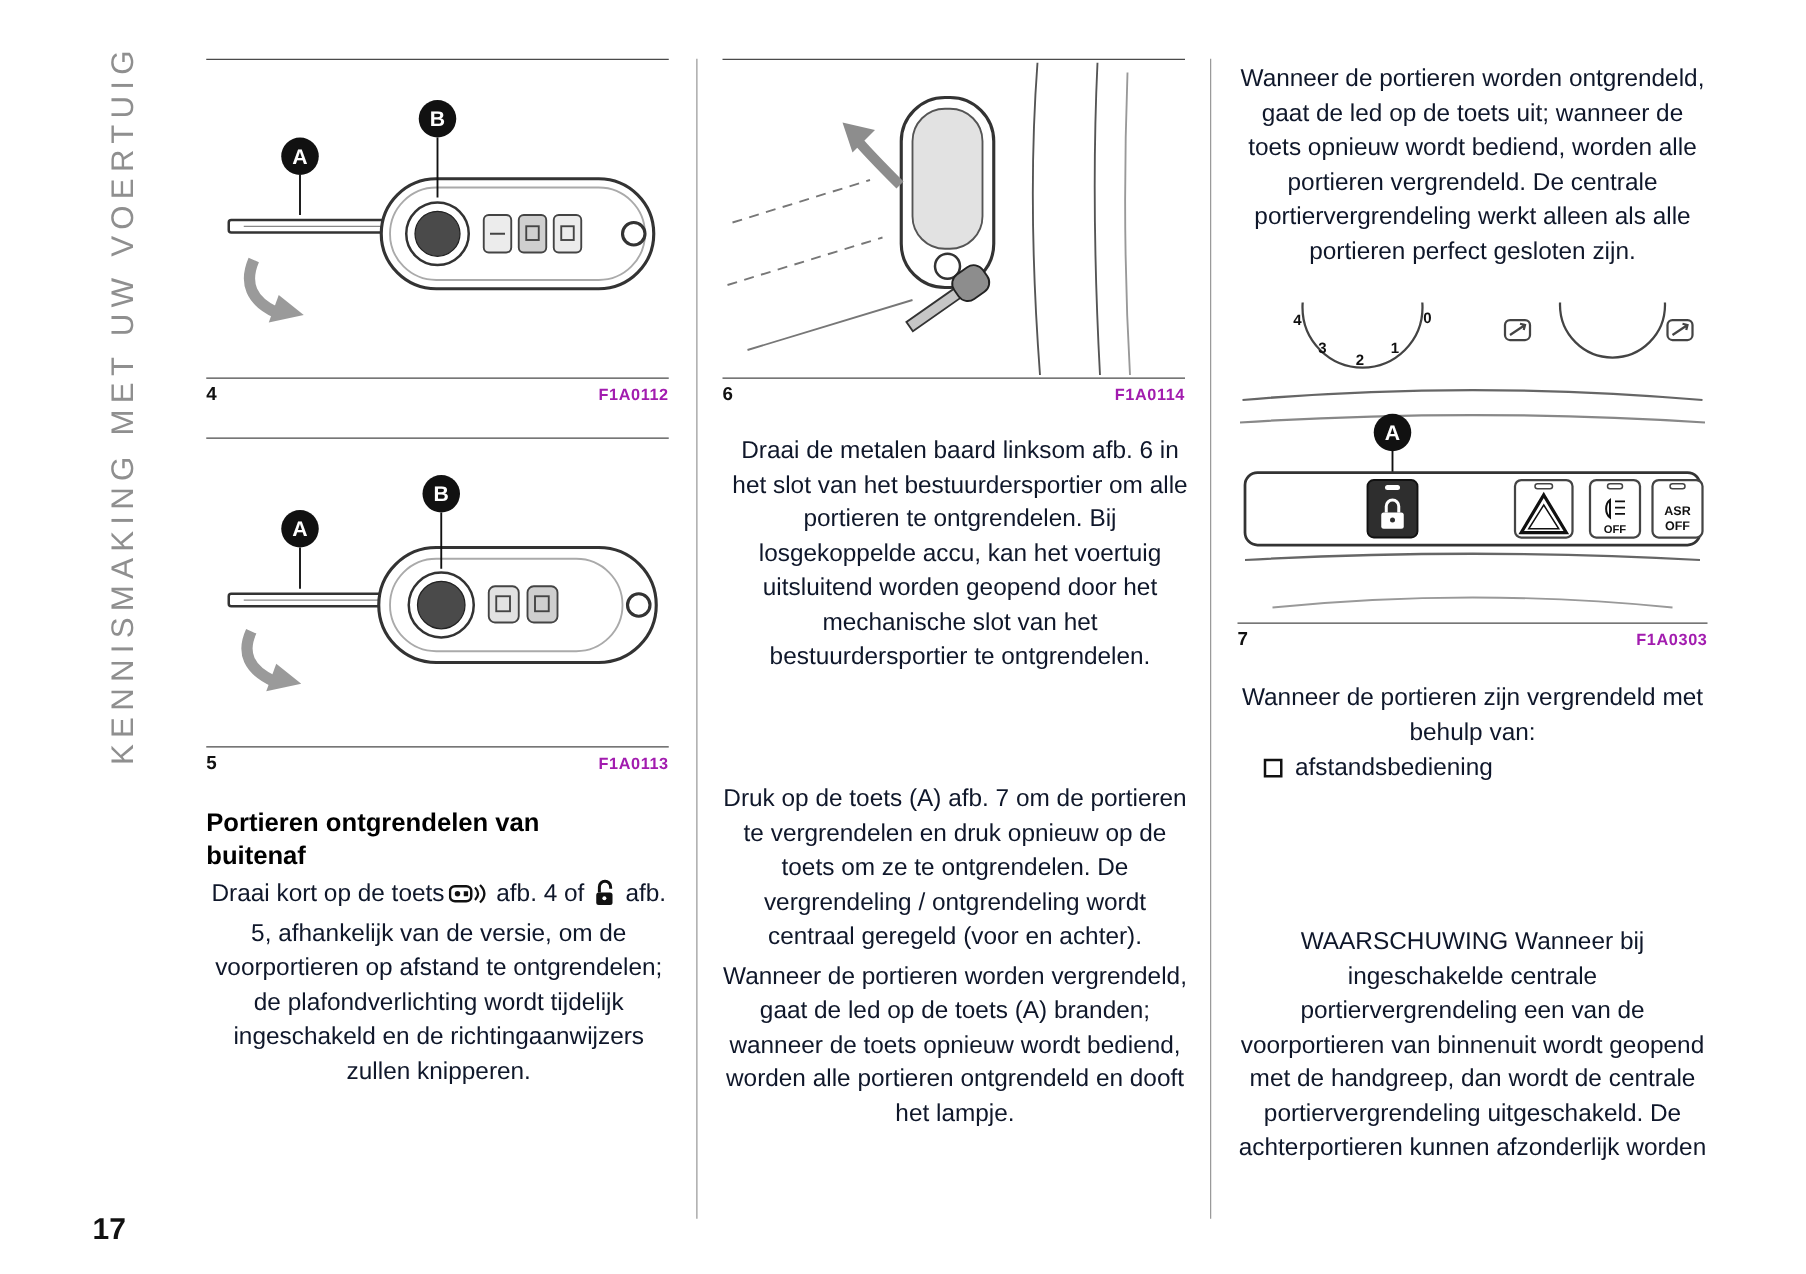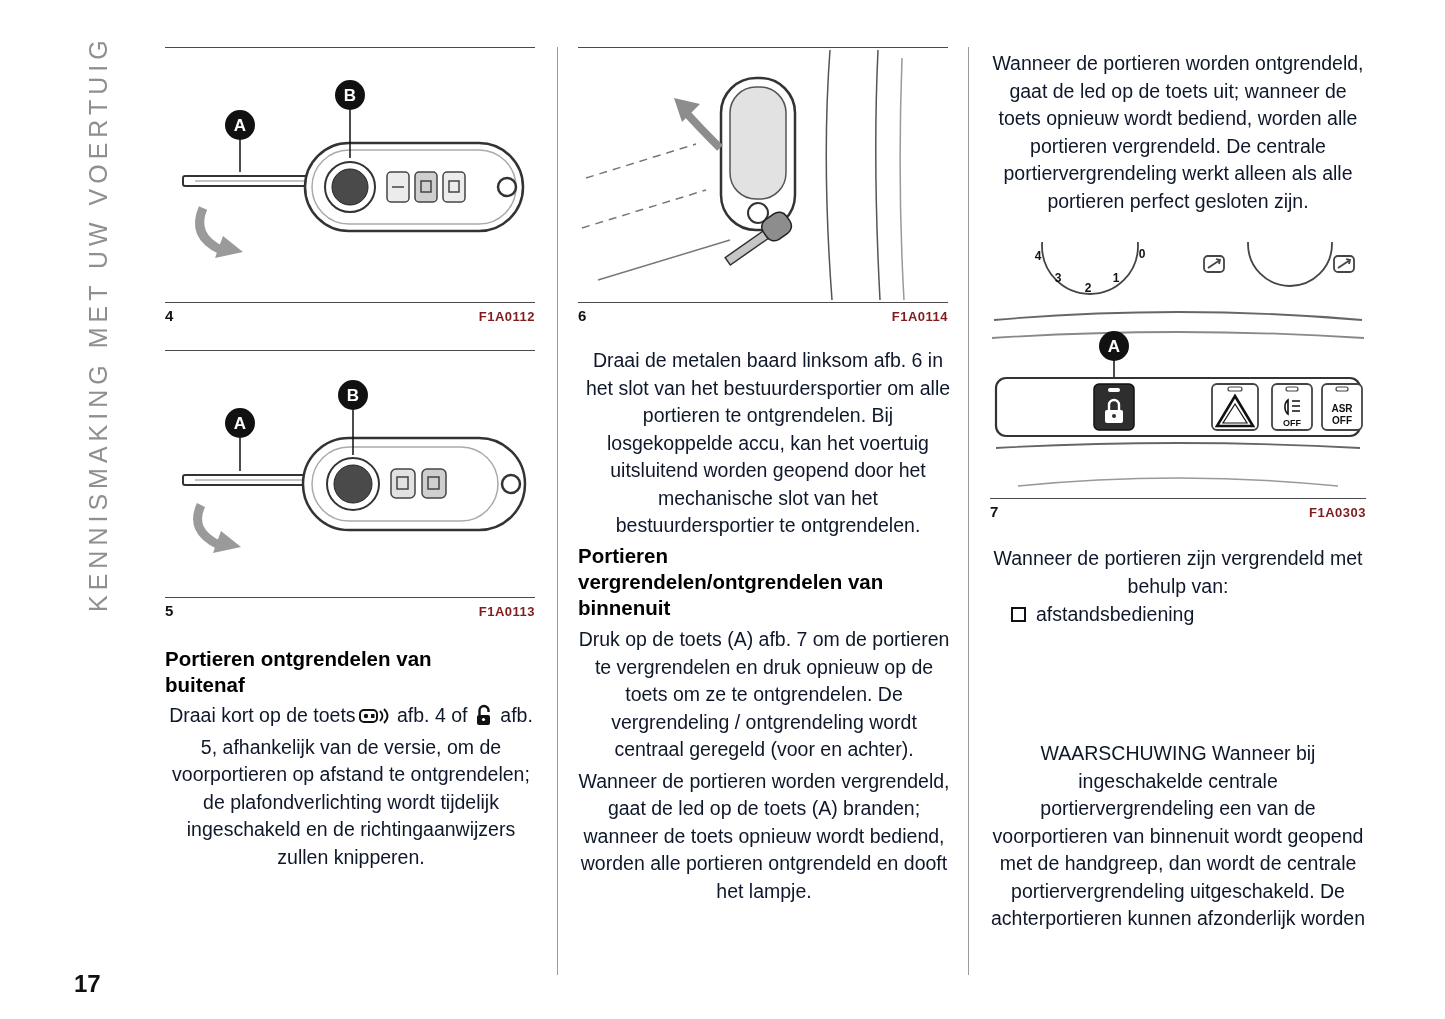--- a/index.html
+++ b/index.html
@@ -6,21 +6,21 @@
   .page{position:relative;width:1445px;height:1019px;background:#ffffff;overflow:hidden;
         font-family:"Liberation Sans",sans-serif;color:#1c1c1c;}
   .vert-title{position:absolute;left:84px;top:612px;width:562px;
         transform:rotate(-90deg);transform-origin:0 0;
         font-size:25px;letter-spacing:5px;color:#8f8f8f;white-space:nowrap;}
   .page-number{position:absolute;left:74px;top:970px;font-size:24px;font-weight:bold;color:#111;}
   .rule{position:absolute;height:0;border-top:1.5px solid #4a4a4a;}
   .vdivider{position:absolute;width:0;border-left:1px solid #9a9a9a;}
   .caption{position:absolute;display:flex;justify-content:space-between;align-items:baseline;}
   .caption .fig-num{font-size:15px;font-weight:bold;color:#111;}
-  .caption .fig-code{font-size:13px;font-weight:bold;color:#7f1d1d;letter-spacing:.5px;}
+  .caption .fig-code{font-size:13px;font-weight:bold;color:#a21caf;letter-spacing:.5px;}
   .body-text{position:absolute;font-size:19.5px;line-height:27.5px;color:#0f172a;text-align:center;}
   .heading{position:absolute;font-size:20.5px;line-height:26px;font-weight:bold;color:#000;}
   .para + .para{margin-top:4px;}
   .bullet-row{display:flex;align-items:center;height:27px;padding-left:21px;}
   .bullet-square{display:inline-block;width:11px;height:11px;border:2px solid #111;
         margin-right:10px;flex:0 0 auto;}
   .inline-icon{display:inline-block;vertical-align:-4px;margin:0 3px;}
   svg text{font-family:"Liberation Sans",sans-serif;}
   .figsvg{position:absolute;}
 </style>
@@ -164,21 +164,20 @@
   </svg>
 
   <div class="rule" style="left:578px;top:302px;width:370px;"></div>
   <div class="caption" style="left:578px;top:307px;width:370px;">
     <span class="fig-num">6</span>
     <span class="fig-code">F1A0114</span>
   </div>
 
   <div class="body-text" style="left:582px;top:347px;width:372px;">Draai de metalen baard linksom afb. 6 in het slot van het bestuurdersportier om alle portieren te ontgrendelen. Bij losgekoppelde accu, kan het voertuig uitsluitend worden geopend door het mechanische slot van het bestuurdersportier te ontgrendelen.</div>
 
-  <div class="heading" style="left:578px;top:543px;width:345px;">Portieren vergrendelen/ontgrendelen van binnenuit</div>
 
   <div class="body-text" style="left:578px;top:626px;width:372px;">
     <div class="para">Druk op de toets (A) afb. 7 om de portieren te vergrendelen en druk opnieuw op de toets om ze te ontgrendelen. De vergrendeling / ontgrendeling wordt centraal geregeld (voor en achter).</div>
     <div class="para">Wanneer de portieren worden vergrendeld, gaat de led op de toets (A) branden; wanneer de toets opnieuw wordt bediend, worden alle portieren ontgrendeld en dooft het lampje.</div>
   </div>
 
   <div class="body-text" style="left:990px;top:50px;width:376px;">Wanneer de portieren worden ontgrendeld, gaat de led op de toets uit; wanneer de toets opnieuw wordt bediend, worden alle portieren vergrendeld. De centrale portiervergrendeling werkt alleen als alle portieren perfect gesloten zijn.</div>
 
   <svg class="figsvg" style="left:990px;top:242px;" width="376" height="252" viewBox="0 0 376 252">
     <g fill="none" stroke="#555" stroke-width="1.8">

